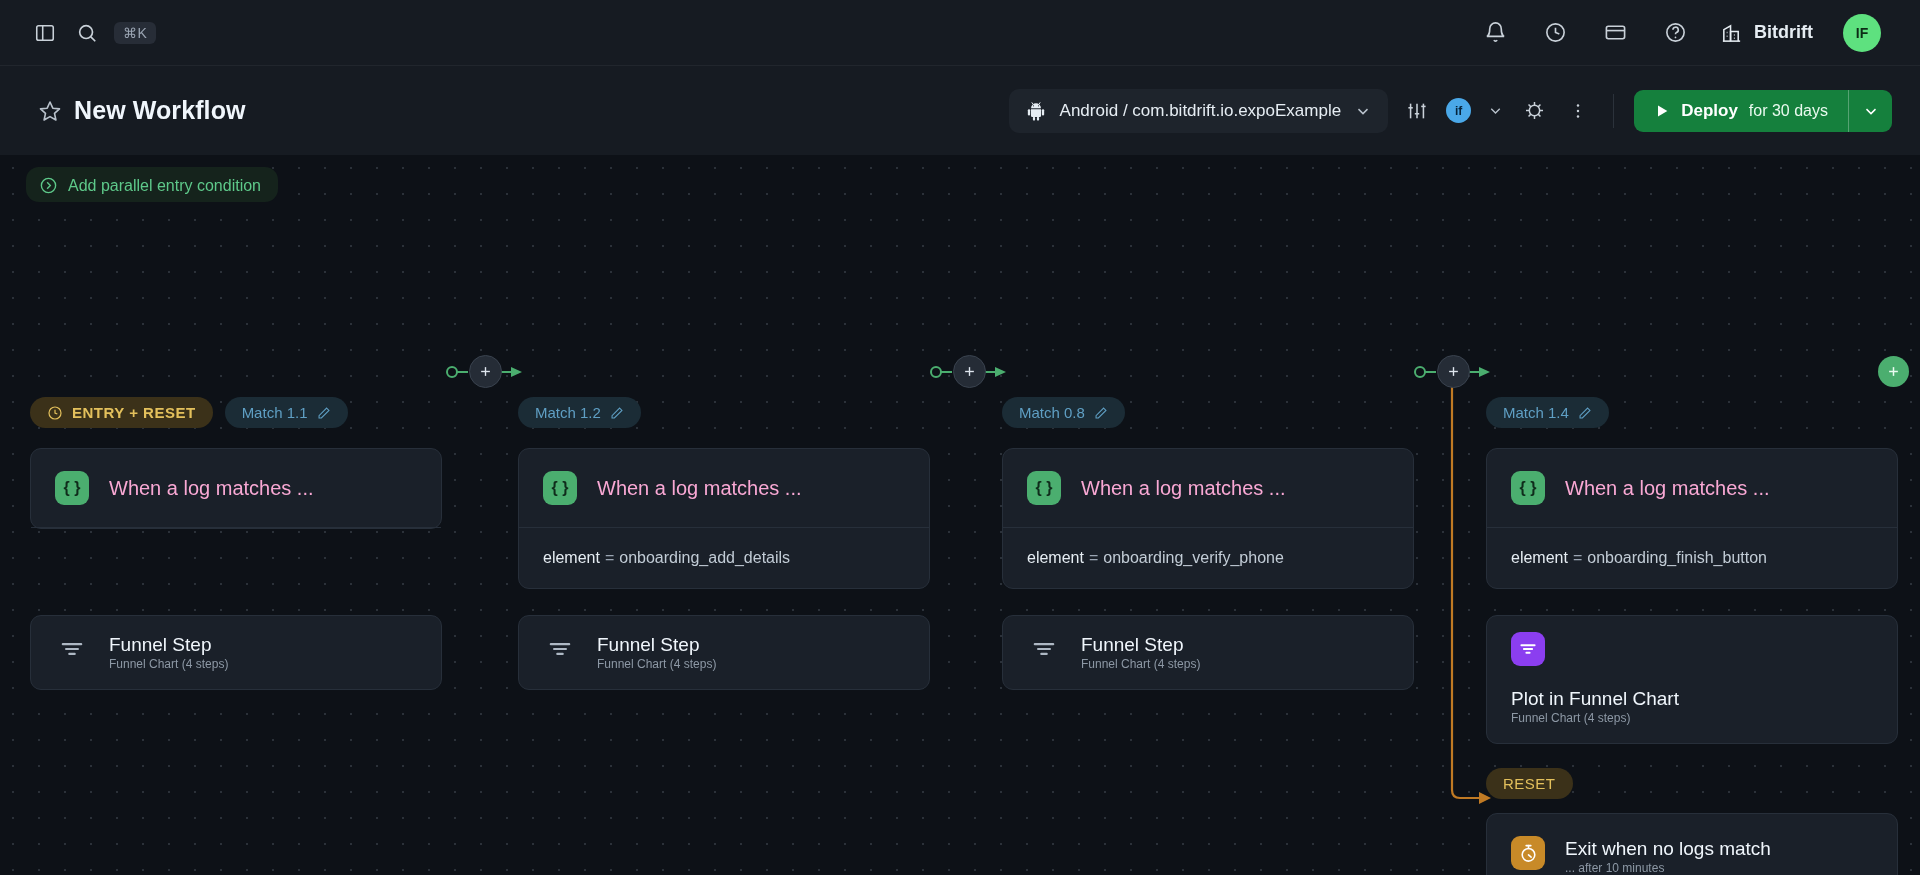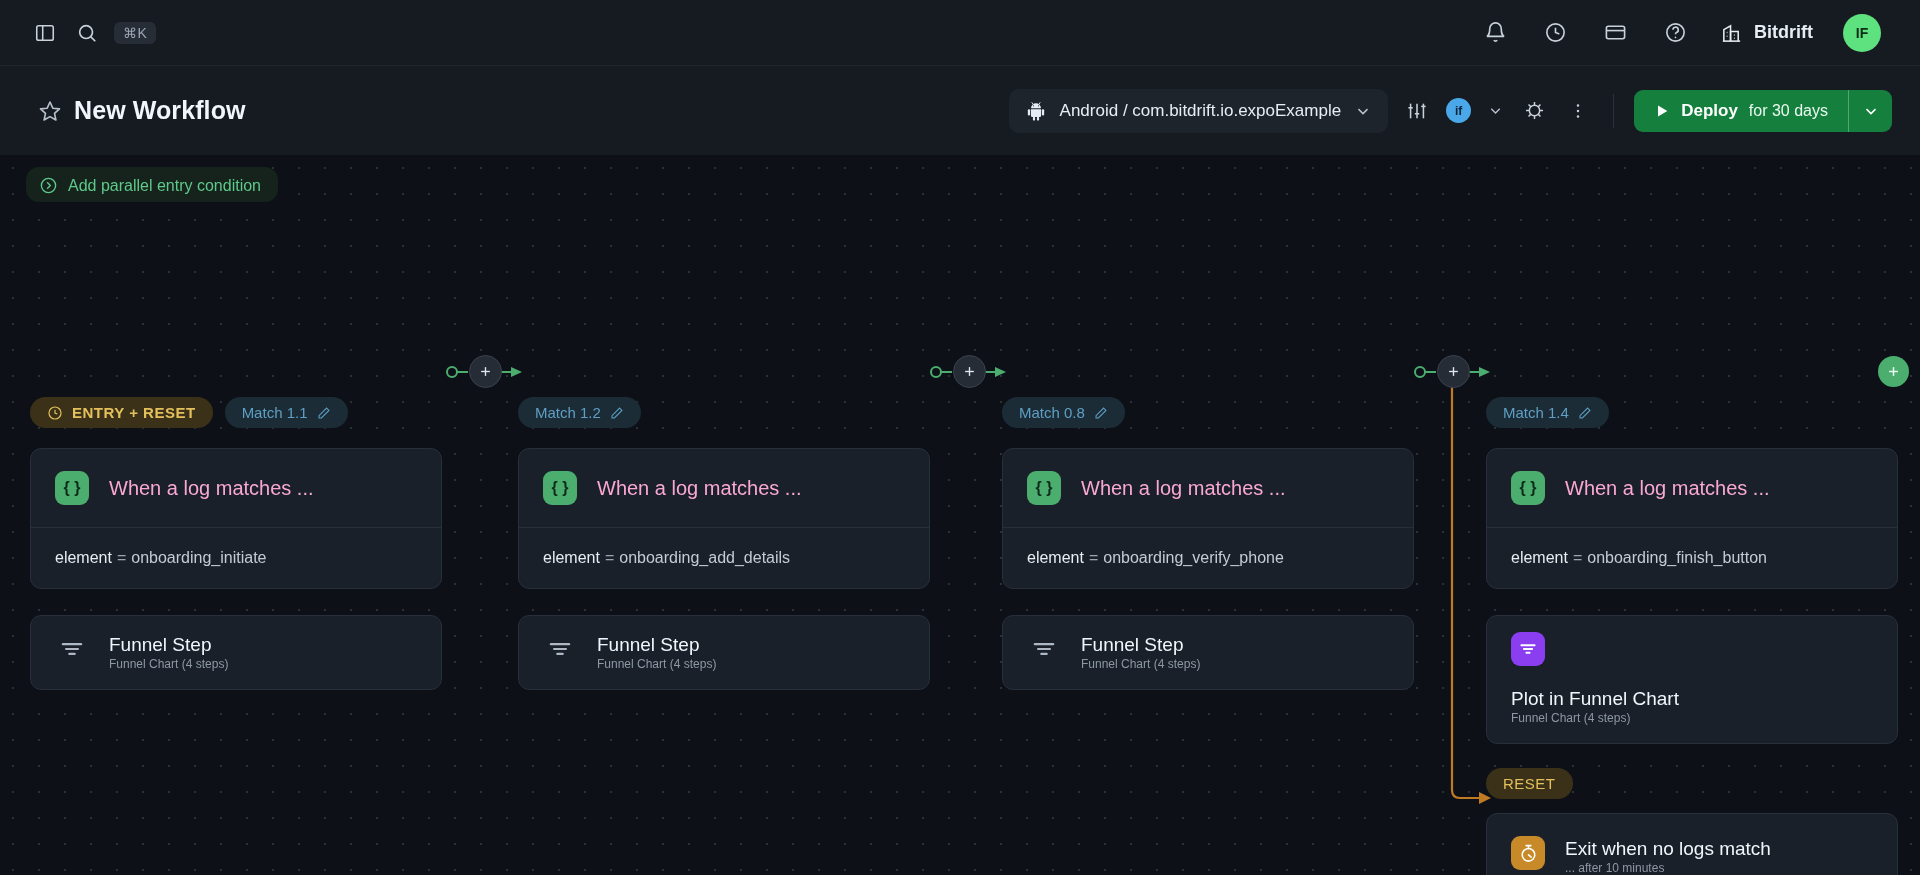--- a/index.html
+++ b/index.html
@@ -368,23 +368,20 @@
     </div>
   </div>
   <div class="card" style="left:30px;top:293px;width:412px;">
     <div class="card-head">
       <div class="sq-icon sq-green">
           <span>{ }</span>
         </div>
       <div class="card-title">When a log matches ...</div>
     </div>
     <div class="card-div"></div>
-    <div class="card-body">
-      <span class="kv-key">element</span><span class="kv-eq">=</span><span class="kv-val">onboarding_initiate</span>
-    </div>
   </div>
   <div class="step-card" style="left:30px;top:460px;width:412px;">
     <div class="plain-icon">
       <svg width="26" height="26" viewBox="0 0 24 24" stroke="#aeb8c4" stroke-width="2" stroke-linecap="round">
         <line x1="3.5" y1="7.5" x2="20.5" y2="7.5"></line>
           <line x1="6.5" y1="12" x2="17.5" y2="12"></line>
           <line x1="9.5" y1="16.5" x2="14.5" y2="16.5"></line>
       </svg>
     </div>
     <div>

